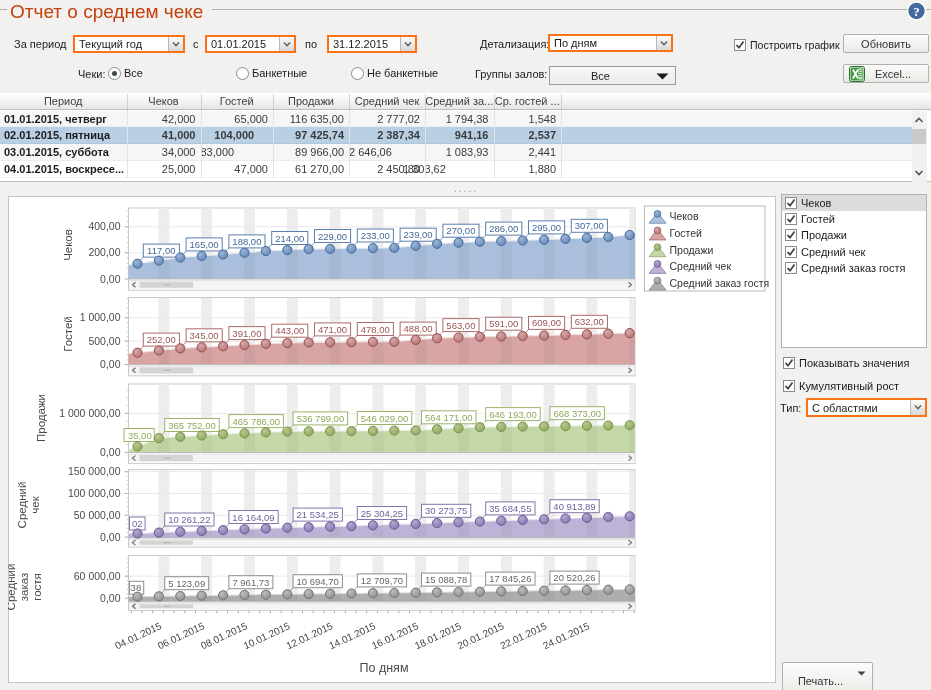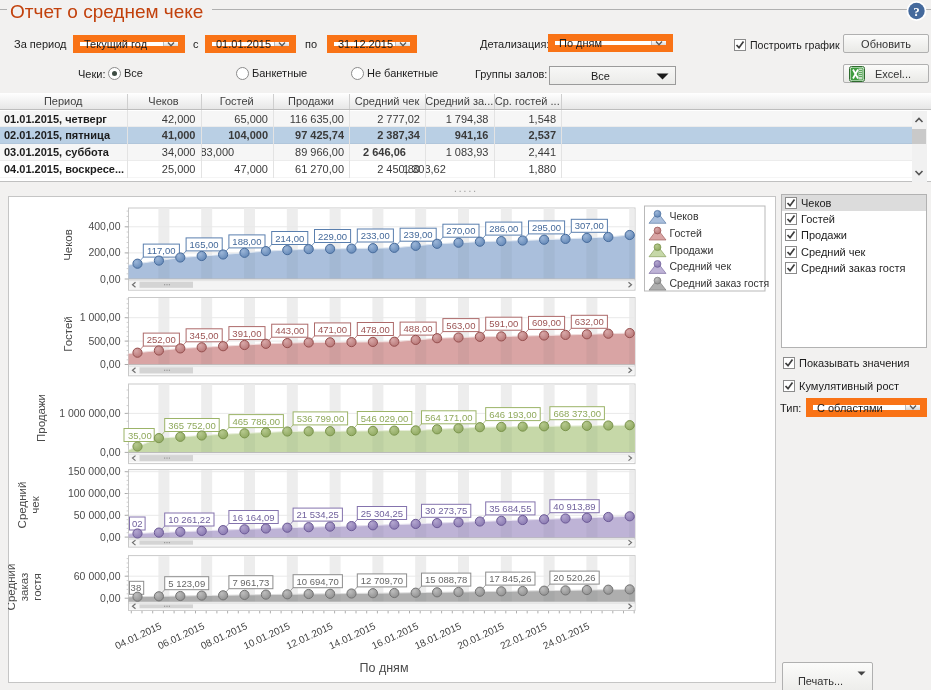--- a/index.html
+++ b/index.html
@@ -1,16 +1,16 @@
 <!DOCTYPE html>
 <html><head><meta charset="utf-8"><style>
 *{margin:0;padding:0;box-sizing:border-box}
 body{width:931px;height:690px;position:relative;background:#f2f1f0;font-family:"Liberation Sans",sans-serif;overflow:hidden}
 .lbl{position:absolute;font-size:11px;color:#1c1c1c;line-height:13px}
-.combo{position:absolute;background:#fff;border:7px solid #f97316}
+.combo{position:absolute;background:#fff;border:2px solid #f97316}
 .ctx{position:absolute;left:4px;top:50%;transform:translateY(-50%);font-size:11px;color:#1c1c1c;white-space:nowrap}
 .dd{position:absolute;right:0;top:0;bottom:0;width:15px;background:linear-gradient(#fbfbfb,#d8d8d8);border-left:1px solid #b6bac0;display:flex;align-items:center;justify-content:center}
 .btn{position:absolute;background:linear-gradient(#fbfbfa,#e9e9e6);border:1px solid #b0b0b0;border-radius:2px;font-size:11px;color:#333;display:flex;align-items:center;justify-content:center}
 .cb{position:absolute;width:12px;height:12px;background:#fff;border:1px solid #8b8b8b}
 .cb svg{position:absolute;left:-1px;top:-1px}
 .rd{position:absolute;width:13px;height:13px;background:#fff;border:1px solid #8b8b8b;border-radius:50%}
 .hcell{position:absolute;font-size:11px;color:#3f3f3f;text-align:center;line-height:17px;overflow:hidden;white-space:nowrap}
 .cell{position:absolute;font-size:11px;font-weight:bold;color:#1c1c1c;line-height:17px;white-space:nowrap;overflow:hidden}
 </style></head><body>
 <div style="position:absolute;left:0;top:9px;width:7px;height:1px;background:#b0b0b0"></div>
@@ -110,31 +110,31 @@
 <div class="cell" style="left:4px;top:110.5px;width:120px">01.01.2015, четверг</div>
 <div class="cell" style="left:126.5px;top:110.5px;width:69.0px;text-align:right;font-weight:normal;color:#3a3a3a">42,000</div>
 <div class="cell" style="left:200.5px;top:110.5px;width:67.5px;text-align:right;font-weight:normal;color:#3a3a3a">65,000</div>
 <div class="cell" style="left:273px;top:110.5px;width:71px;text-align:right;font-weight:normal;color:#3a3a3a">116 635,00</div>
 <div class="cell" style="left:349px;top:110.5px;width:71px;text-align:right;font-weight:normal;color:#3a3a3a">2 777,02</div>
 <div class="cell" style="left:425px;top:110.5px;width:63.5px;text-align:right;font-weight:normal;color:#3a3a3a">1 794,38</div>
 <div class="cell" style="left:493.5px;top:110.5px;width:62.5px;text-align:right;font-weight:normal;color:#3a3a3a">1,548</div>
 <div style="position:absolute;left:0;top:127.4px;width:912px;height:16.9px;background:#b9cfe4;border-bottom:1px solid rgba(0,0,0,0.04)"></div>
 <div class="cell" style="left:4px;top:127.4px;width:120px">02.01.2015, пятница</div>
 <div class="cell" style="left:126.5px;top:127.4px;width:69.0px;text-align:right;font-weight:bold;color:#3a3a3a">41,000</div>
-<div class="cell" style="left:200.5px;top:127.4px;width:67.5px;text-align:right;font-weight:bold;color:#3a3a3a">104,000</div>
+<div class="cell" style="left:200.5px;top:127.4px;width:67.5px;text-align:center;font-weight:bold;color:#3a3a3a">104,000</div>
 <div class="cell" style="left:273px;top:127.4px;width:71px;text-align:right;font-weight:bold;color:#3a3a3a">97 425,74</div>
 <div class="cell" style="left:349px;top:127.4px;width:71px;text-align:right;font-weight:bold;color:#3a3a3a">2 387,34</div>
 <div class="cell" style="left:425px;top:127.4px;width:63.5px;text-align:right;font-weight:bold;color:#3a3a3a">941,16</div>
 <div class="cell" style="left:493.5px;top:127.4px;width:62.5px;text-align:right;font-weight:bold;color:#3a3a3a">2,537</div>
 <div style="position:absolute;left:0;top:144.3px;width:912px;height:16.9px;background:#f6f6f6;border-bottom:1px solid rgba(0,0,0,0.04)"></div>
 <div class="cell" style="left:4px;top:144.3px;width:120px">03.01.2015, суббота</div>
 <div class="cell" style="left:126.5px;top:144.3px;width:69.0px;text-align:right;font-weight:normal;color:#3a3a3a">34,000</div>
 <div class="cell" style="left:200.5px;top:144.3px;width:67.5px;text-align:left;font-weight:normal;color:#3a3a3a">83,000</div>
 <div class="cell" style="left:273px;top:144.3px;width:71px;text-align:right;font-weight:normal;color:#3a3a3a">89 966,00</div>
-<div class="cell" style="left:349px;top:144.3px;width:71px;text-align:center;font-weight:bold;color:#3a3a3a">2 646,06</div>
+<div class="cell" style="left:349px;top:144.3px;width:71px;text-align:left;font-weight:normal;color:#3a3a3a">2 646,06</div>
 <div class="cell" style="left:425px;top:144.3px;width:63.5px;text-align:right;font-weight:normal;color:#3a3a3a">1 083,93</div>
 <div class="cell" style="left:493.5px;top:144.3px;width:62.5px;text-align:right;font-weight:normal;color:#3a3a3a">2,441</div>
 <div style="position:absolute;left:0;top:161.2px;width:912px;height:16.9px;background:#ffffff;border-bottom:1px solid rgba(0,0,0,0.04)"></div>
 <div class="cell" style="left:4px;top:161.2px;width:120px">04.01.2015, воскресе...</div>
 <div class="cell" style="left:126.5px;top:161.2px;width:69.0px;text-align:right;font-weight:normal;color:#3a3a3a">25,000</div>
 <div class="cell" style="left:200.5px;top:161.2px;width:67.5px;text-align:right;font-weight:normal;color:#3a3a3a">47,000</div>
 <div class="cell" style="left:273px;top:161.2px;width:71px;text-align:right;font-weight:normal;color:#3a3a3a">61 270,00</div>
 <div class="cell" style="left:349px;top:161.2px;width:71px;text-align:right;font-weight:normal;color:#3a3a3a">2 450,80</div>
 <div class="cell" style="left:403px;top:161.2px;width:63.5px;text-align:left;font-weight:normal;color:#3a3a3a">1 303,62</div>
 <div class="cell" style="left:493.5px;top:161.2px;width:62.5px;text-align:right;font-weight:normal;color:#3a3a3a">1,880</div>

